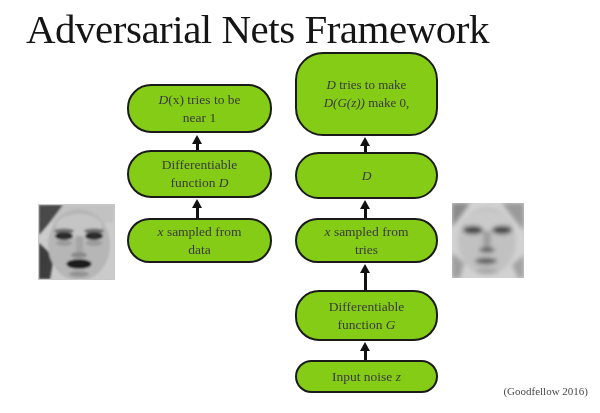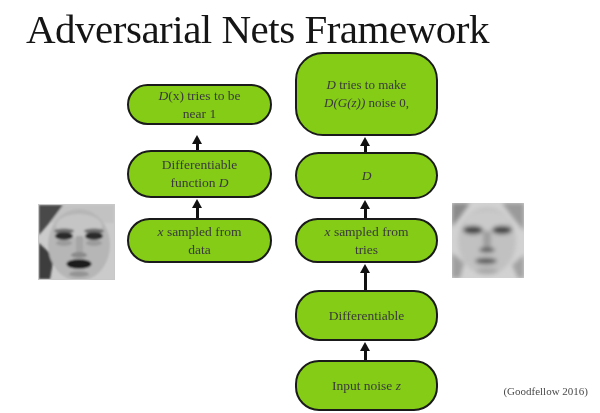--- a/index.html
+++ b/index.html
@@ -71,66 +71,67 @@
     color: #4a4a4a;
   }
 </style>
 </head>
 <body>
 
 <div class="slide">
 
   <h1 class="title">Adversarial Nets Framework</h1>
 
-  <div class="nbox" style="left:127px; top:84px; width:145px; height:41px;">
+  <div class="nbox" style="left:127px; top:84px; width:145px; height:49px;">
     <div class="bline"><i>D</i><span>(x) tries to be</span></div>
     <div class="bline"><span>near 1</span></div>
   </div>
 
   <div class="arrow" style="left:192px; top:135px; height:15px;"></div>
 
   <div class="nbox" style="left:127px; top:150px; width:145px; height:48px;">
     <div class="bline"><span>Differentiable</span></div>
     <div class="bline"><span>function </span><i>D</i></div>
   </div>
 
   <div class="arrow" style="left:192px; top:199px; height:19px;"></div>
 
   <div class="nbox" style="left:127px; top:218px; width:145px; height:45px;">
     <div class="bline"><i>x</i><span> sampled from</span></div>
     <div class="bline"><span>data</span></div>
   </div>
 
   <div class="nbox tall" style="left:295px; top:52px; width:143px; height:84px;">
     <div class="bline"><i>D</i><span> tries to make</span></div>
-    <div class="bline"><i>D(G(z))</i><span> noise 0,</span></div>
+    <div class="bline"><i>D(G(z))</i><span> make 0,</span></div>
   </div>
 
   <div class="arrow" style="left:360px; top:137px; height:15px;"></div>
 
   <div class="nbox" style="left:295px; top:152px; width:143px; height:47px;">
     <div class="bline"><i>D</i></div>
   </div>
 
   <div class="arrow" style="left:360px; top:200px; height:18px;"></div>
 
   <div class="nbox" style="left:295px; top:218px; width:143px; height:45px;">
     <div class="bline"><i>x</i><span> sampled from</span></div>
     <div class="bline"><span>tries</span></div>
   </div>
 
   <div class="arrow" style="left:360px; top:264px; height:26px;"></div>
 
   <div class="nbox" style="left:295px; top:290px; width:143px; height:51px;">
     <div class="bline"><span>Differentiable</span></div>
+    <div class="bline"><span>function </span><i>G</i></div>
   </div>
 
   <div class="arrow" style="left:360px; top:342px; height:18px;"></div>
 
-  <div class="nbox" style="left:295px; top:360px; width:143px; height:51px;">
+  <div class="nbox" style="left:295px; top:360px; width:143px; height:33px;">
     <div class="bline"><span>Input noise </span><i>z</i></div>
   </div>
 
   <div class="face face-data">
     <svg width="75" height="74" viewBox="0 0 75 74" xmlns="http://www.w3.org/2000/svg">
       <defs>
         <filter id="b1" x="-20%" y="-20%" width="140%" height="140%">
           <feGaussianBlur stdDeviation="1.1"></feGaussianBlur>
         </filter>
       </defs>

